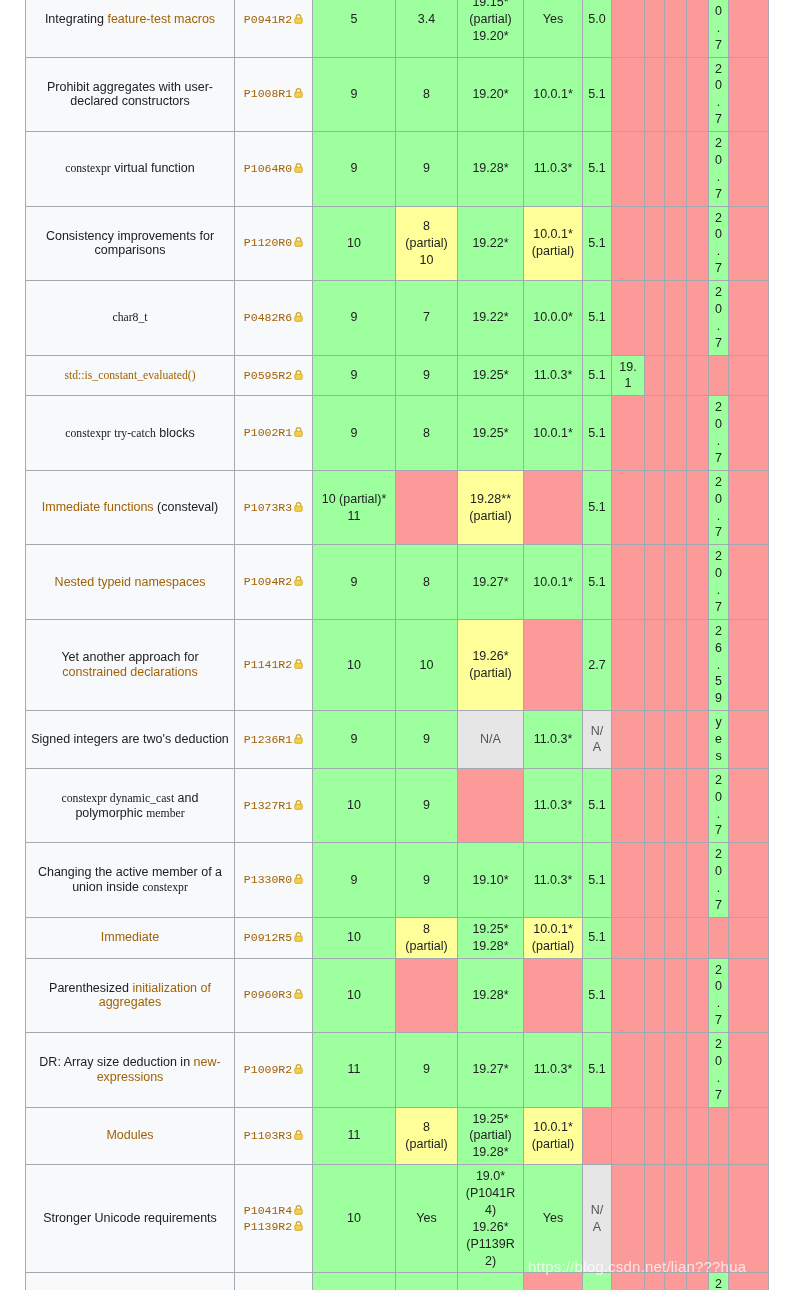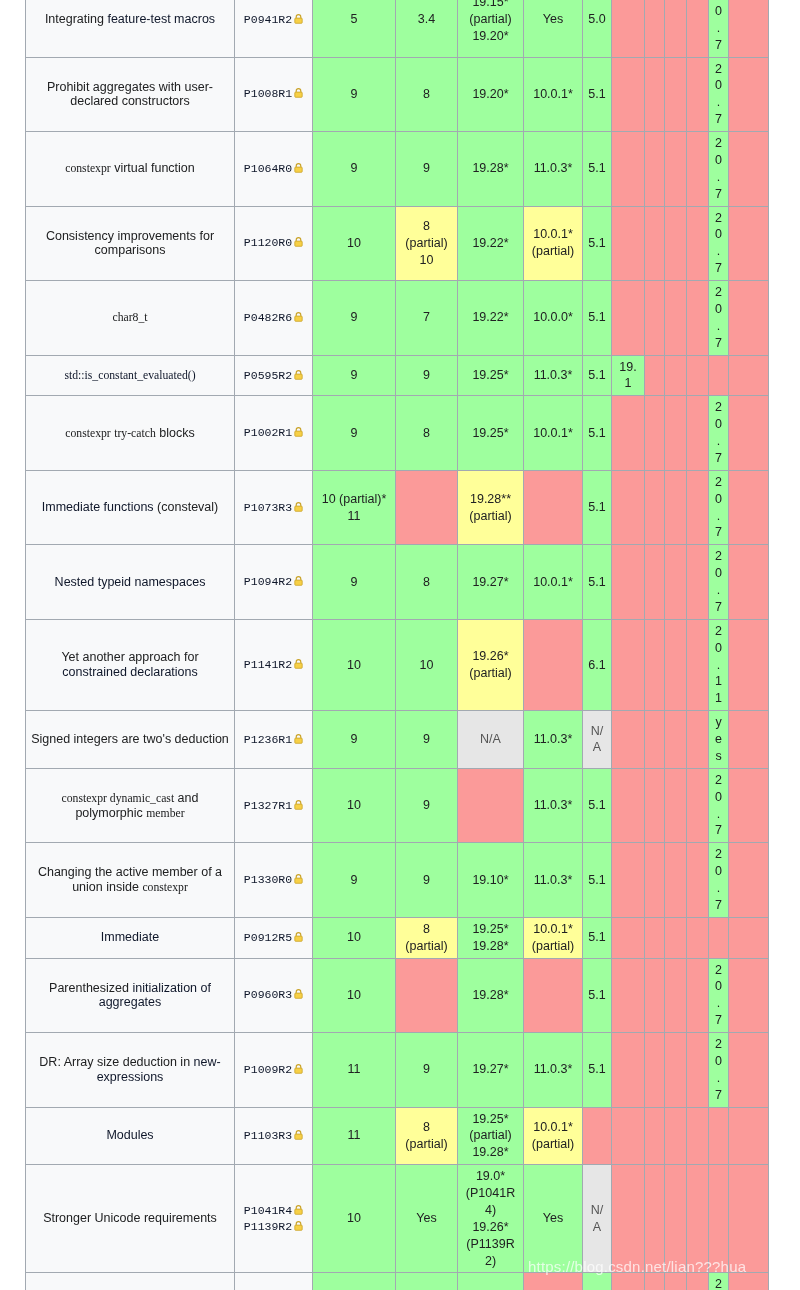--- a/index.html
+++ b/index.html
@@ -41,21 +41,21 @@
     font-family:"Liberation Mono", monospace;
     font-size:11.5px;
     white-space:nowrap;
     padding:3px 3px 3px 4px;
     color:#3366cc;
   }
   .yes{background:#9eff9e;}
   .no{background:#fb9a99;}
   .part{background:#ffff99;}
   .na{background:#e6e6e6;color:#555;}
-  a.l{color:#0f172a;text-decoration:none;}
+  a.l{color:#a16207;text-decoration:none;}
   .mono{font-family:Liberation Serif, serif;font-size:11.7px;}
   .lock{
     display:inline-block;
     width:9px;height:10px;
     vertical-align:-1px;
     margin-left:2px;
   }
   .pline{display:block;line-height:1.35;}
   .wm{
     position:absolute;
@@ -396,28 +396,28 @@
           </td>
           <td class="yes">
             <span class="pline">10</span>
           </td>
           <td class="part">
             <span class="pline">19.26*</span>
             <span class="pline">(partial)</span>
           </td>
           <td class="no"></td>
           <td class="yes">
-            <span class="pline">6.1</span>
-          </td>
-          <td class="no"></td>
-          <td class="no"></td>
-          <td class="no"></td>
-          <td class="no"></td>
-          <td class="yes">
-            <span class="pline">20.11</span>
+            <span class="pline">2.7</span>
+          </td>
+          <td class="no"></td>
+          <td class="no"></td>
+          <td class="no"></td>
+          <td class="no"></td>
+          <td class="yes">
+            <span class="pline">26.59</span>
           </td>
           <td class="no"></td>
         </tr>
         <tr>
           <td class="feat"><span>Signed integers are two's deduction</span></td>
           <td class="paper">
             <span class="pline"><a href="#" class="l">P1236R1</a><span class="lock"><svg width="9" height="10" viewBox="0 0 9 10" xmlns="http://www.w3.org/2000/svg">
                   <path d="M2.2 4.2V2.9a2.3 2.3 0 0 1 4.6 0v1.3" fill="none" stroke="#c9a227" stroke-width="1.1"></path>
                   <rect x="0.8" y="4.1" width="7.4" height="5.2" rx="0.8" fill="#f7d046" stroke="#c9a227" stroke-width="0.8"></rect>
                 </svg></span></span>

